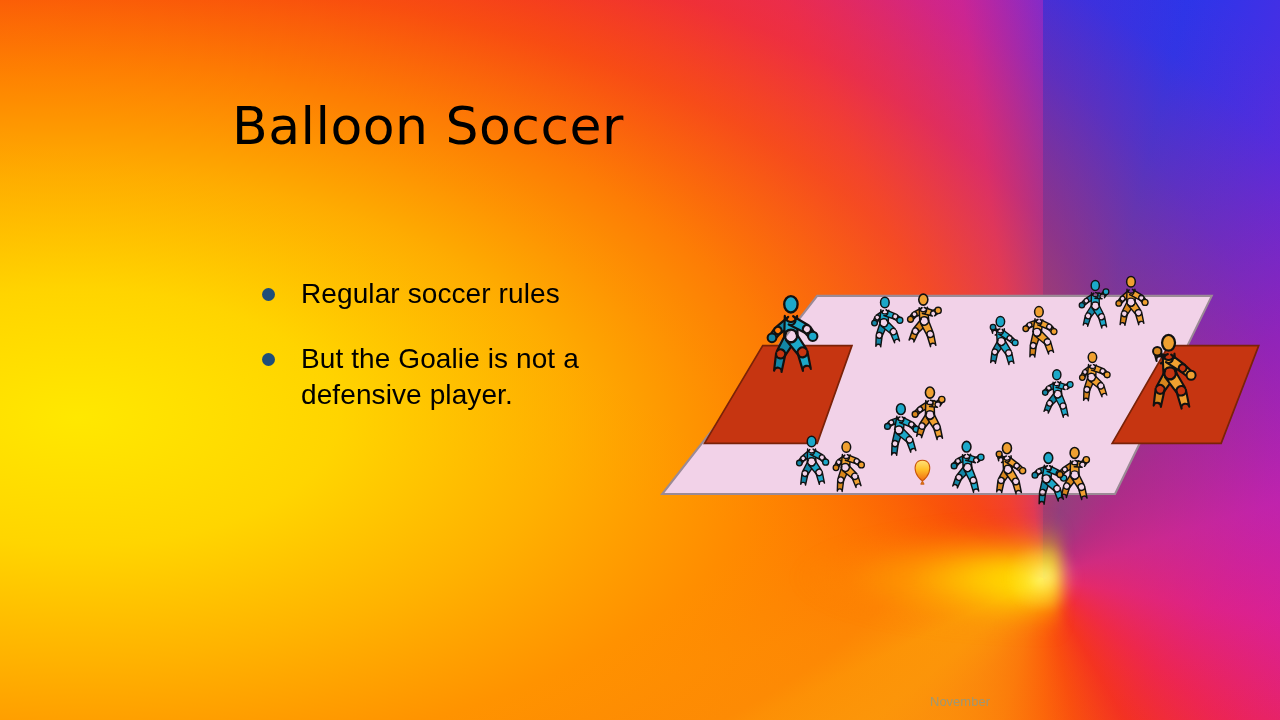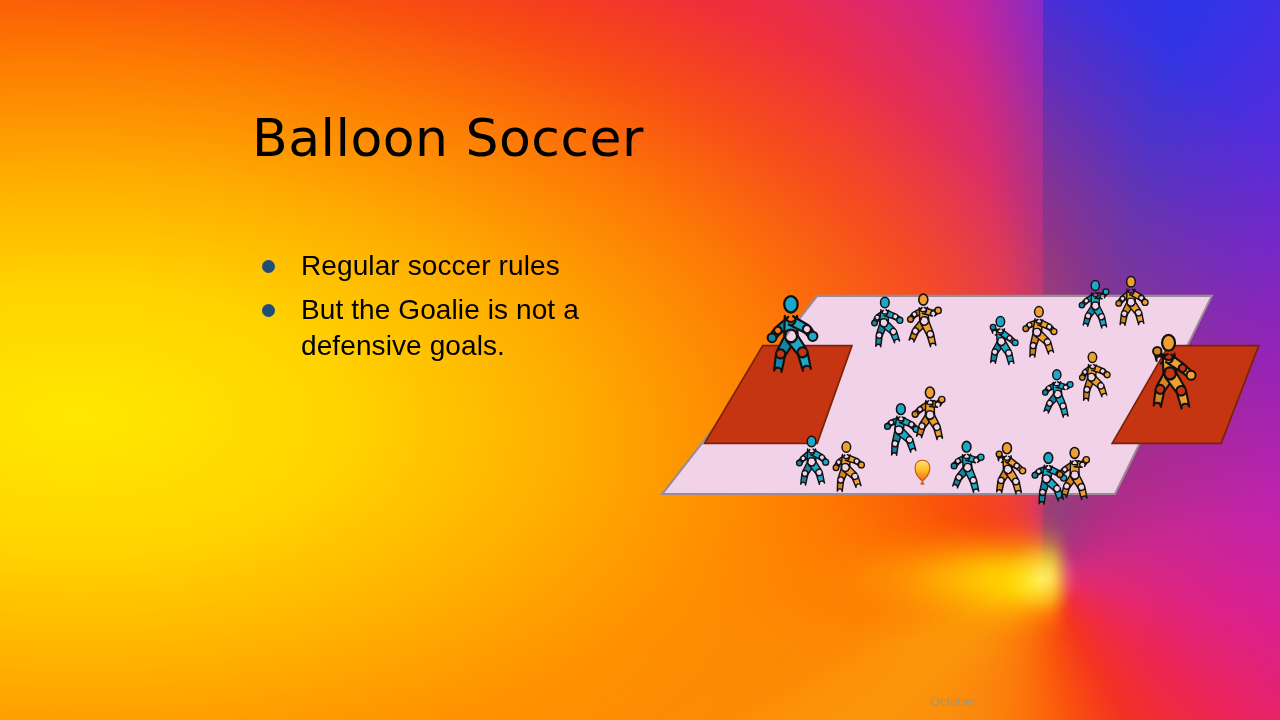--- a/index.html
+++ b/index.html
@@ -91,41 +91,41 @@
       rgba(255,255,210,0.55) 0%,
       rgba(255,240,140,0.26) 34%,
       rgba(255,220,90,0) 72%);
     filter: blur(4px);
   }
 
   
   .title {
     position: absolute;
     left: 232px;
-    top: 108px;
+    top: 96px;
     font-family: "DejaVu Sans", sans-serif;
     font-size: 52px;
     font-weight: 400;
     letter-spacing: 0.5px;
     color: #000;
     white-space: nowrap;
-    margin-left: 20px;
   }
 
   .bullets {
     position: absolute;
     left: 262px;
     top: 248px;
     width: 400px;
   }
 
   .bullet-row {
     display: flex;
     align-items: flex-start;
     margin-bottom: 7px;
+    margin-top: 28px;
   }
 
   .bullet-dot {
     flex: 0 0 auto;
     width: 13px;
     height: 13px;
     border-radius: 50%;
     background: #1F4E79;
     margin-top: 12px;
     margin-right: 26px;
@@ -170,25 +170,25 @@
 
   <div class="title">Balloon Soccer</div>
 
   <div class="bullets">
     <div class="bullet-row">
       <span class="bullet-dot"></span>
       <span class="bullet-text">Regular soccer rules</span>
     </div>
     <div class="bullet-row">
       <span class="bullet-dot"></span>
-      <span class="bullet-text">But the Goalie is not a defensive goals.</span>
+      <span class="bullet-text">But the Goalie is not a defensive player.</span>
     </div>
   </div>
 
-  <div class="footer-date">October</div>
+  <div class="footer-date">November</div>
 
   <div class="field-wrap">
     <svg id="field-svg" width="620" height="245" viewBox="0 0 660 240">
       <defs>
         <linearGradient id="balloonGrad" x1="0" y1="0" x2="0" y2="1">
           <stop offset="0%" stop-color="#FFE27A"></stop>
           <stop offset="45%" stop-color="#FFC02A"></stop>
           <stop offset="100%" stop-color="#F06A12"></stop>
         </linearGradient>
       </defs>

